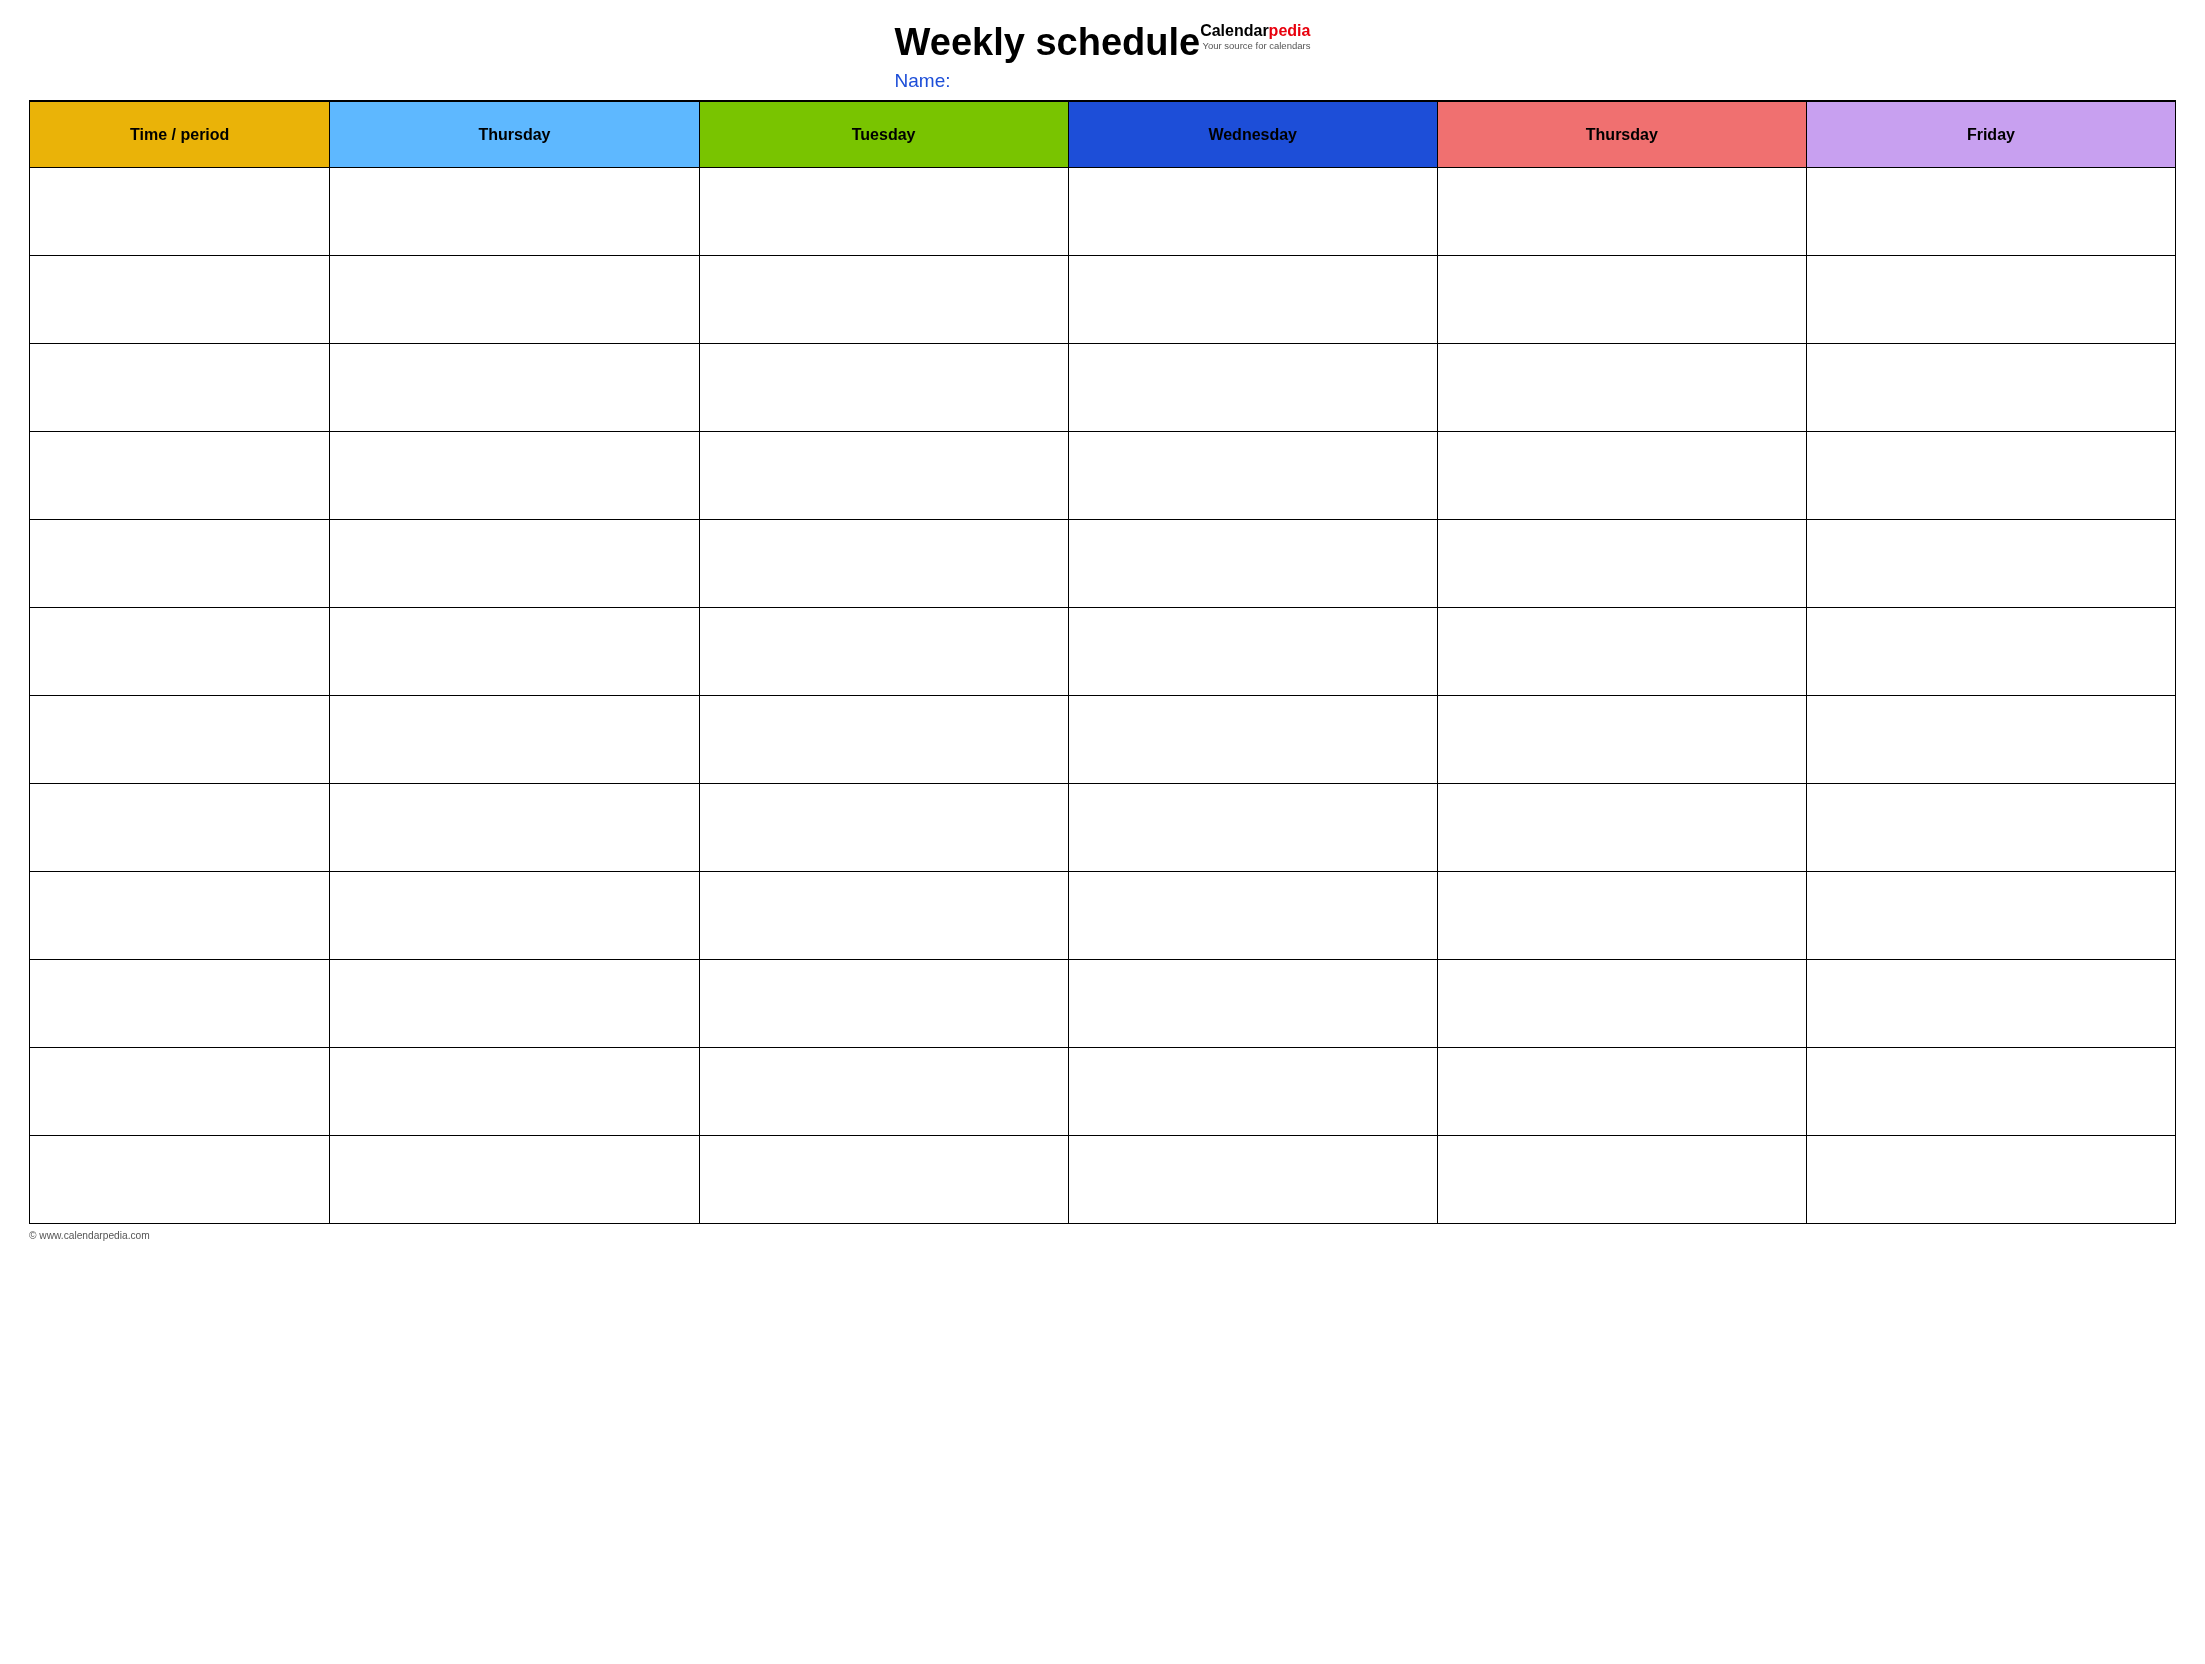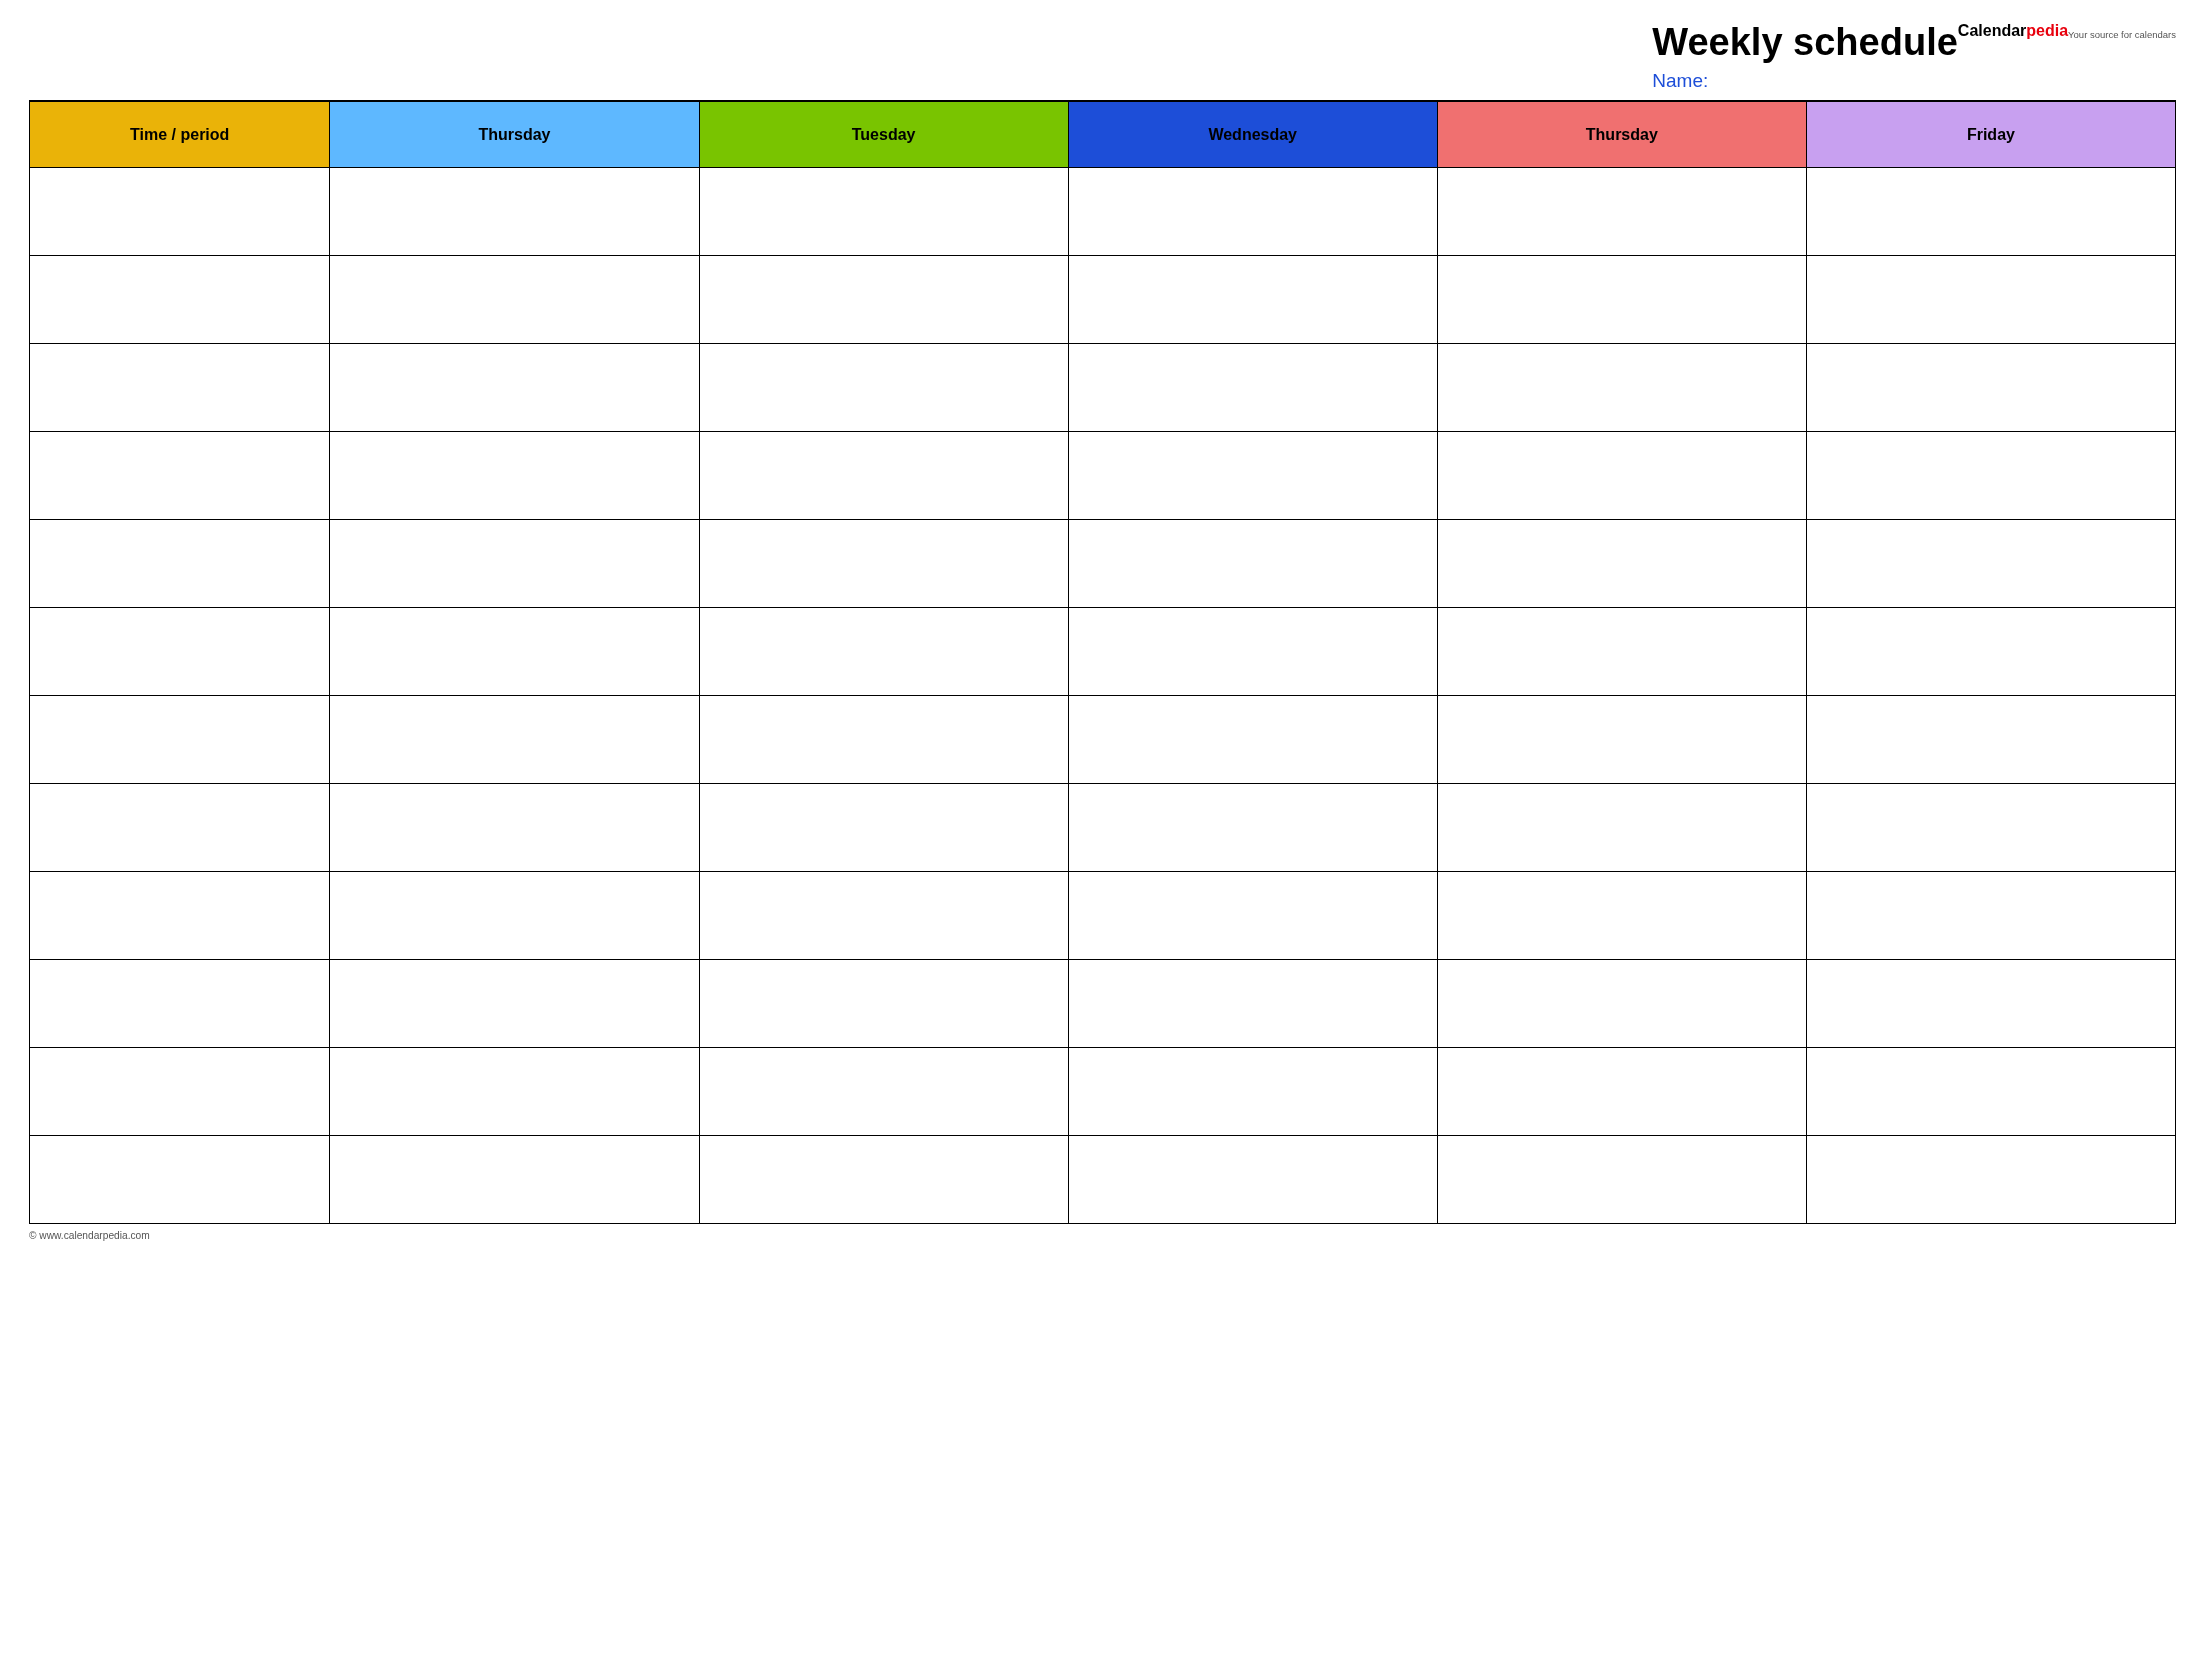--- a/index.html
+++ b/index.html
@@ -10,21 +10,21 @@
 
     body {
       background: #ffffff;
       font-family: Arial, sans-serif;
       padding: 22px 29px 14.6px 29px;
       min-height: 100vh;
     }
 
     .header-area {
       display: flex;
-      justify-content: flex-end;
+      justify-content: center;
       align-items: flex-start;
       margin-bottom: 5.9px;
     }
 
     .title-section {
       display: flex;
       flex-direction: column;
     }
 
     .page-title {
@@ -36,21 +36,21 @@
 
     .name-label {
       font-size: 19px;
       font-weight: normal;
       color: #1d4ed8;
       margin-top: 5.9px;
     }
 
     .logo-section {
       display: flex;
-      flex-direction: row;
+      flex-direction: column;
       align-items: flex-end;
     }
 
     .logo-text {
       font-size: 16px;
       font-weight: bold;
       color: #000000;
     }
 
     .logo-text .calendar {

